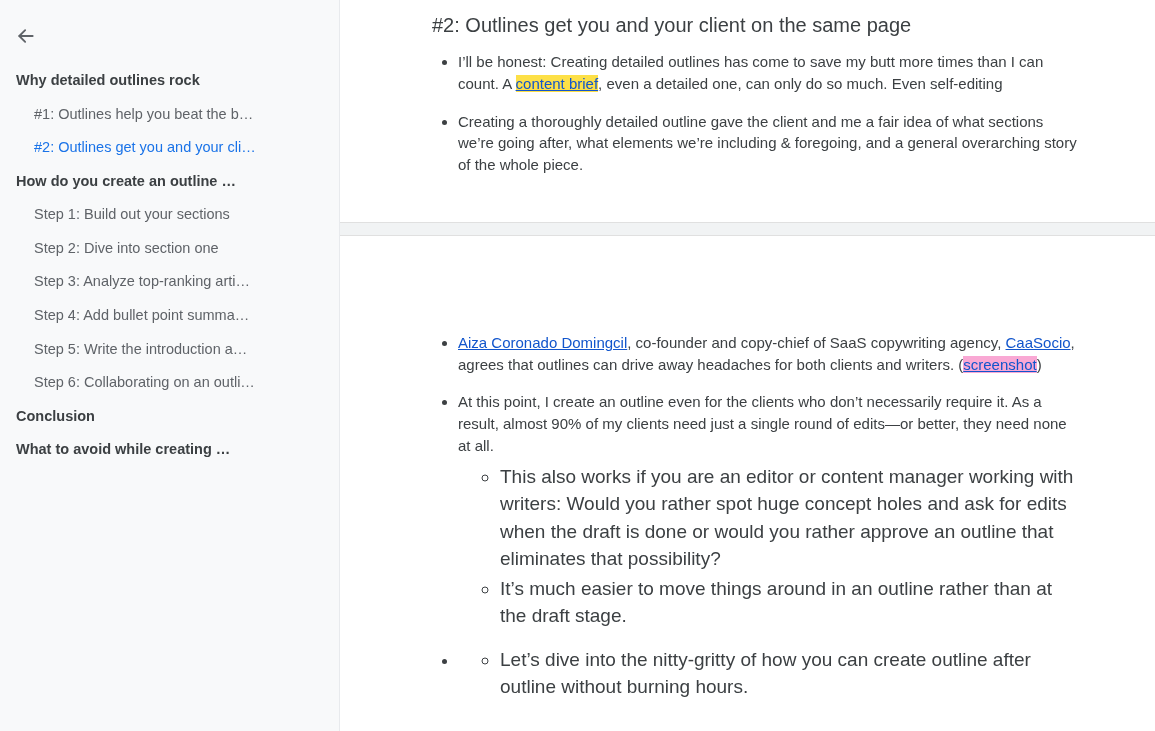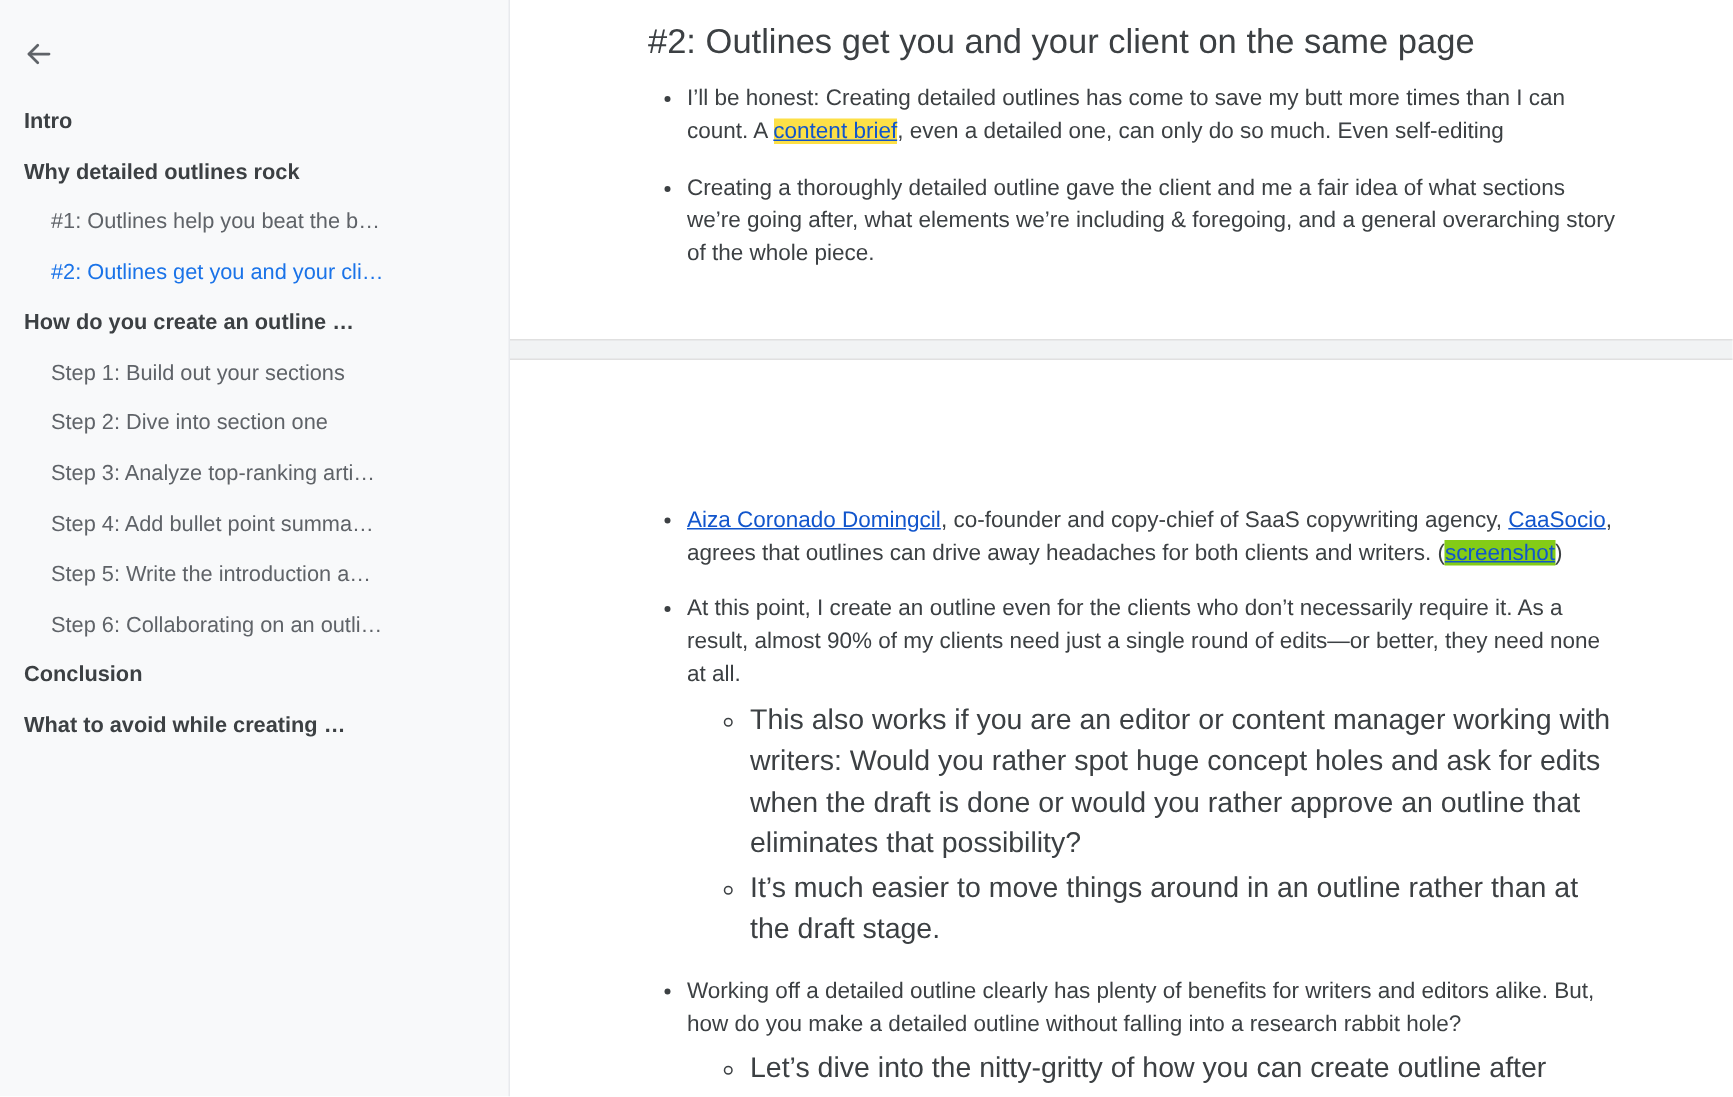--- a/index.html
+++ b/index.html
@@ -59,21 +59,21 @@
     background: #ffffff;
   }
   .page-gap {
     height: 14px;
     background: #f1f3f4;
     border-top: 1px solid #e0e0e0;
     border-bottom: 1px solid #e0e0e0;
   }
   .second-page { padding-top: 96px; }
   h2.section-title {
-    font-size: 23px;
+    font-size: 20px;
     font-weight: 400;
     color: #3c4043;
     margin-bottom: 14px;
   }
   ul.body-list {
     list-style: disc;
     padding-left: 26px;
   }
   ul.body-list > li {
     font-size: 15px;
@@ -94,35 +94,34 @@
   }
   .link {
     color: #1155cc;
     text-decoration: underline;
     cursor: pointer;
   }
   .hl-pink {
     background: #fde047;
   }
   .hl-yellow {
-    background: #84cc16;
+    background: #f9a8d4;
   }
 </style>
 </head>
 <body>
 
 <nav class="sidebar">
   <div class="back-arrow">
     <svg width="20" height="20" viewBox="0 0 24 24" fill="none" stroke="#5f6368" stroke-width="2.2" stroke-linecap="round" stroke-linejoin="round">
       <line x1="20" y1="12" x2="4" y2="12"></line>
       <polyline points="11 5 4 12 11 19"></polyline>
     </svg>
   </div>
   <ul class="outline-list">
-    <li class="outline-item">Intro</li>
     <li class="outline-item">Why detailed outlines rock</li>
     <li class="outline-item level-2">#1: Outlines help you beat the b…</li>
     <li class="outline-item level-2 active">#2: Outlines get you and your cli…</li>
     <li class="outline-item">How do you create an outline …</li>
     <li class="outline-item level-2">Step 1: Build out your sections</li>
     <li class="outline-item level-2">Step 2: Dive into section one</li>
     <li class="outline-item level-2">Step 3: Analyze top-ranking arti…</li>
     <li class="outline-item level-2">Step 4: Add bullet point summa…</li>
     <li class="outline-item level-2">Step 5: Write the introduction a…</li>
     <li class="outline-item level-2">Step 6: Collaborating on an outli…</li>
@@ -150,20 +149,19 @@
         <span class="link">Aiza Coronado Domingcil</span><span>, co-founder and copy-chief of SaaS copywriting agency, </span><span class="link">CaaSocio</span><span>, agrees that outlines can drive away headaches for both clients and writers. (</span><span class="link hl-yellow">screenshot</span><span>)</span>
       </li>
       <li>
         <span>At this point, I create an outline even for the clients who don’t necessarily require it. As a result, almost 90% of my clients need just a single round of edits—or better, they need none at all.</span>
         <ul class="sub-list">
           <li>This also works if you are an editor or content manager working with writers: Would you rather spot huge concept holes and ask for edits when the draft is done or would you rather approve an outline that eliminates that possibility?</li>
           <li>It’s much easier to move things around in an outline rather than at the draft stage.</li>
         </ul>
       </li>
       <li>
-        <span>Working off a detailed outline clearly has plenty of benefits for writers and editors alike. But, how do you make a detailed outline without falling into a research rabbit hole?</span>
         <ul class="sub-list">
           <li>Let’s dive into the nitty-gritty of how you can create outline after outline without burning hours.</li>
         </ul>
       </li>
     </ul>
   </div>
 </main>
 
 </body></html>

